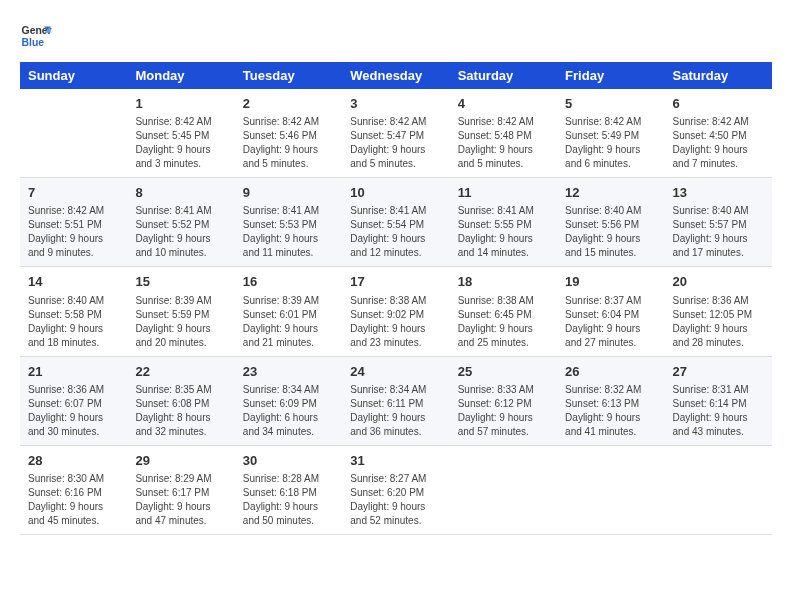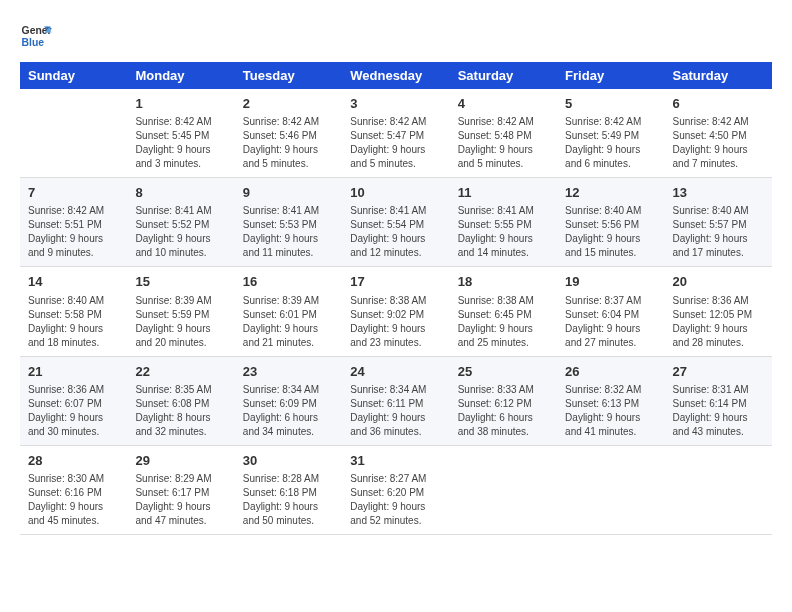--- a/index.html
+++ b/index.html
@@ -308,21 +308,21 @@
           <div>Sunrise: 8:34 AM</div>
           <div>Sunset: 6:11 PM</div>
           <div>Daylight: 9 hours and 36 minutes.</div>
         </div>
         </td>
         <td>
           <span class="day-num">25</span>
         <div class="day-info">
           <div>Sunrise: 8:33 AM</div>
           <div>Sunset: 6:12 PM</div>
-          <div>Daylight: 6 hours and 38 minutes.</div>
+          <div>Daylight: 9 hours and 57 minutes.</div>
         </div>
         </td>
         <td>
           <span class="day-num">26</span>
         <div class="day-info">
           <div>Sunrise: 8:32 AM</div>
           <div>Sunset: 6:13 PM</div>
           <div>Daylight: 9 hours and 41 minutes.</div>
         </div>
         </td>

